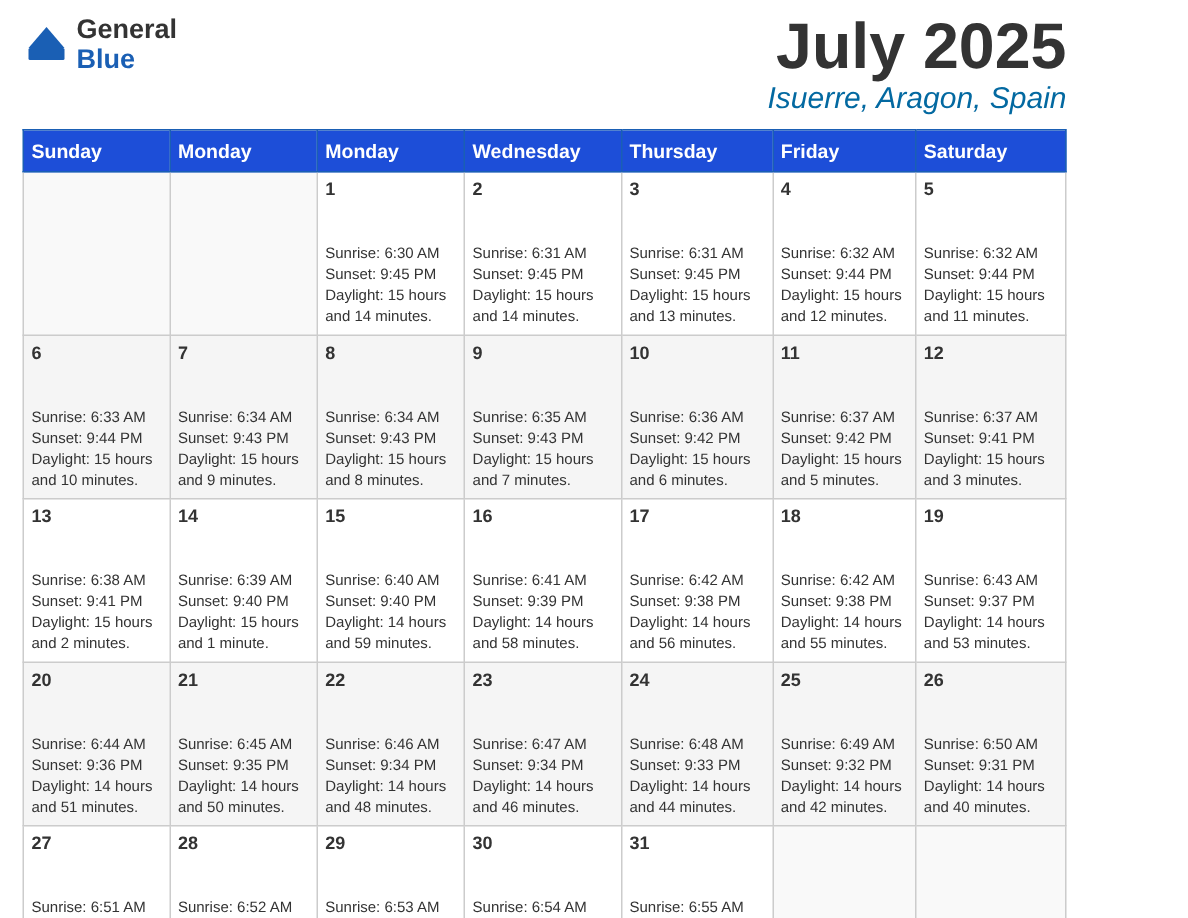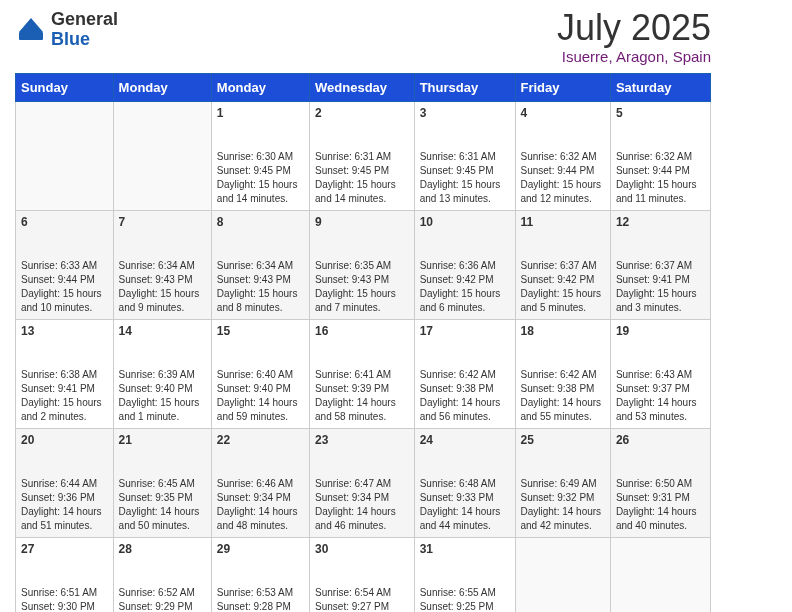--- a/index.html
+++ b/index.html
@@ -43,29 +43,30 @@
       color: #1a5fb4;
     }
     .logo-icon {
       width: 32px;
       height: 32px;
     }
     .title-block {
       text-align: right;
     }
     .title-month {
-      font-size: 36px;
-      font-weight: normal;
+      font-size: 43px;
+      font-weight: bold;
       color: #333;
       line-height: 1;
     }
     .title-location {
-      font-size: 15px;
-      color: #701a75;
+      font-size: 20px;
+      color: #0369a1;
       margin-top: 2px;
+      font-style: italic;
     }
     .calendar {
       width: 100%;
       border-collapse: collapse;
       border: 1px solid #ccc;
     }
     .calendar th {
       background: #1d4ed8;
       color: #fff;
       font-size: 13px;

